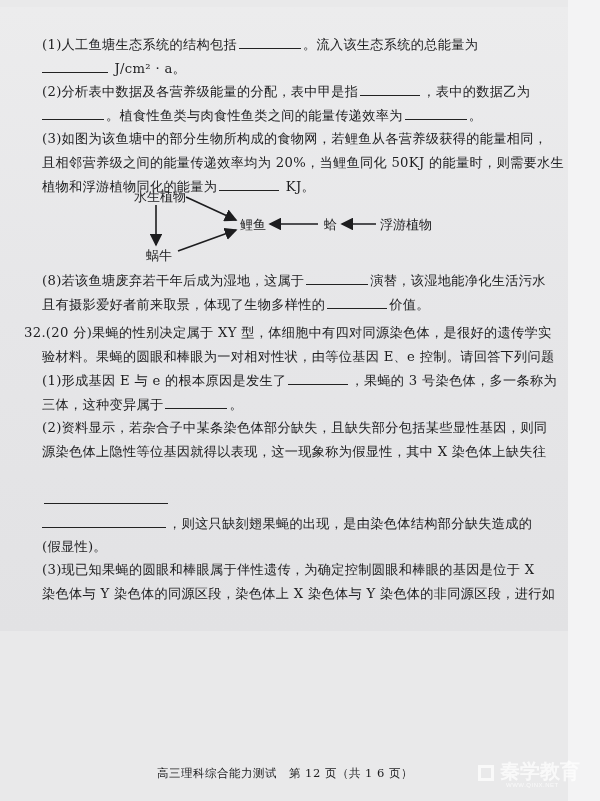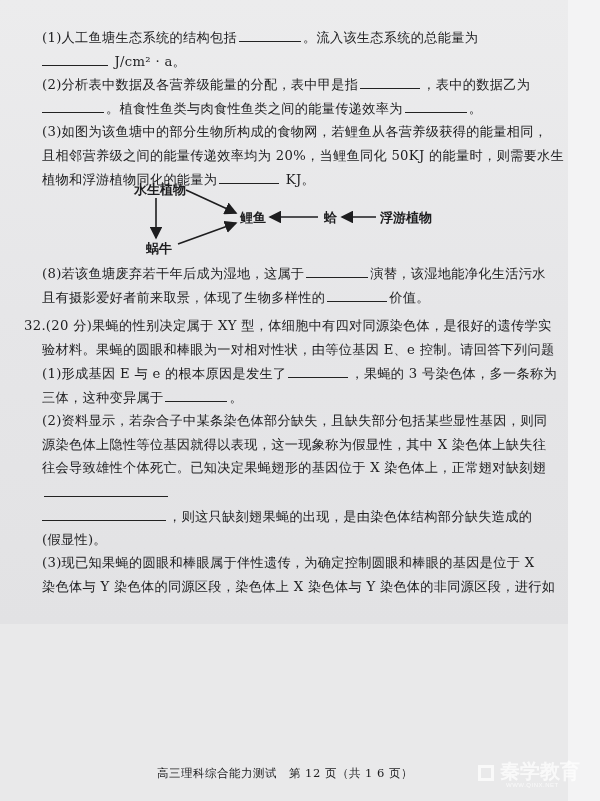--- a/index.html
+++ b/index.html
@@ -3,40 +3,40 @@
 <meta charset="utf-8">
 <style>
   html, body { margin:0; padding:0; }
   body {
     width:600px; height:801px; overflow:hidden; position:relative;
     background:#e9e9ea;
     font-family:"DejaVu Serif","Liberation Serif",serif;
     color:#1d1d1f;
   }
   .page {
-    position:absolute; left:0; top:0; width:570px; height:624px;
+    position:absolute; left:0; top:7px; width:570px; height:624px;
     background:linear-gradient(180deg,#ececed 0%,#e6e6e8 50%,#e2e2e4 100%);
     text-align:center;
   }
   .pattern {
     position:absolute; left:568px; top:0; width:32px; height:801px;
     background:#f3f3f4; overflow:hidden;
     font-family:"DejaVu Sans",sans-serif; font-size:12px; line-height:12px;
     color:#3a3a3c; letter-spacing:-1px; word-break:break-all; padding-left:2px;
   }
   .line {
     position:absolute; left:42px; font-size:13.2px; line-height:16px;
     white-space:nowrap; letter-spacing:0.3px;
   }
   .blank {
     display:inline-block; border-bottom:1px solid #222; height:12px;
     vertical-align:baseline; margin:0 2px;
   }
   
-  .node { position:absolute; font-size:13px; white-space:nowrap; font-weight:bold; }
+  .node { position:absolute; font-size:13px; white-space:nowrap; font-weight:normal; }
   svg.arrows { position:absolute; left:0; top:0; }
   .footer {
     position:absolute; left:0; width:570px; top:766px; text-align:center;
     font-size:11.5px; letter-spacing:0.5px;
   }
   .wm {
     position:absolute; left:478px; top:758px; font-family:Liberation Sans, sans-serif;
     color:#ffffff; opacity:0.75; font-size:20px; font-weight:bold; white-space:nowrap;
   }
   .wm .box {
@@ -98,21 +98,20 @@
   <div class="line" style="top:318px;left:24px">32.(20 分)果蝇的性别决定属于 XY 型，体细胞中有四对同源染色体，是很好的遗传学实</div>
   <div class="line" style="top:342px">验材料。果蝇的圆眼和棒眼为一对相对性状，由等位基因 E、e 控制。请回答下列问题</div>
   <div class="line" style="top:365px">
     <span>(1)形成基因 E 与 e 的根本原因是发生了</span><span class="blank" style="width:60px"></span><span>，果蝇的 3 号染色体，多一条称为</span>
   </div>
   <div class="line" style="top:389px">
     <span>三体，这种变异属于</span><span class="blank" style="width:62px"></span><span>。</span>
   </div>
   <div class="line" style="top:413px">(2)资料显示，若杂合子中某条染色体部分缺失，且缺失部分包括某些显性基因，则同</div>
   <div class="line" style="top:437px">源染色体上隐性等位基因就得以表现，这一现象称为假显性，其中 X 染色体上缺失往</div>
-  <div class="line" style="top:460px">往会导致雄性个体死亡。已知决定果蝇翅形的基因位于 X 染色体上，正常翅对缺刻翅</div>
   <div class="line" style="top:484px">
     <span class="blank" style="width:124px"></span>
   </div>
   <div class="line" style="top:508px">
     <span class="blank" style="width:124px;margin-left:0"></span><span>，则这只缺刻翅果蝇的出现，是由染色体结构部分缺失造成的</span>
   </div>
   <div class="line" style="top:532px">(假显性)。</div>
   <div class="line" style="top:555px">(3)现已知果蝇的圆眼和棒眼属于伴性遗传，为确定控制圆眼和棒眼的基因是位于 X</div>
   <div class="line" style="top:579px">染色体与 Y 染色体的同源区段，染色体上 X 染色体与 Y 染色体的非同源区段，进行如</div>
 

